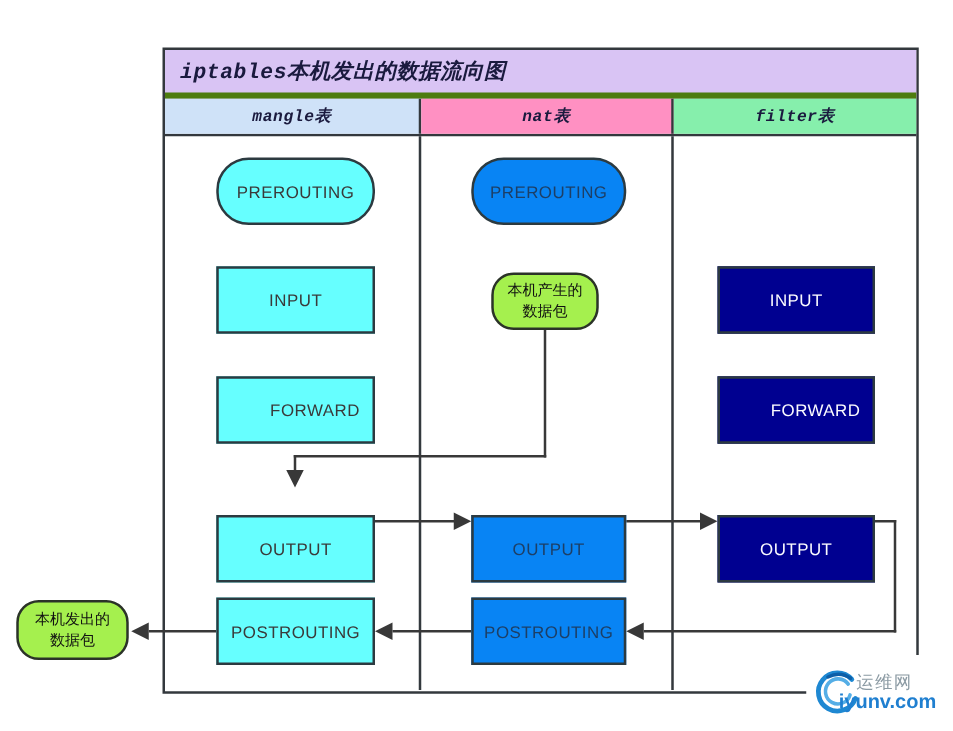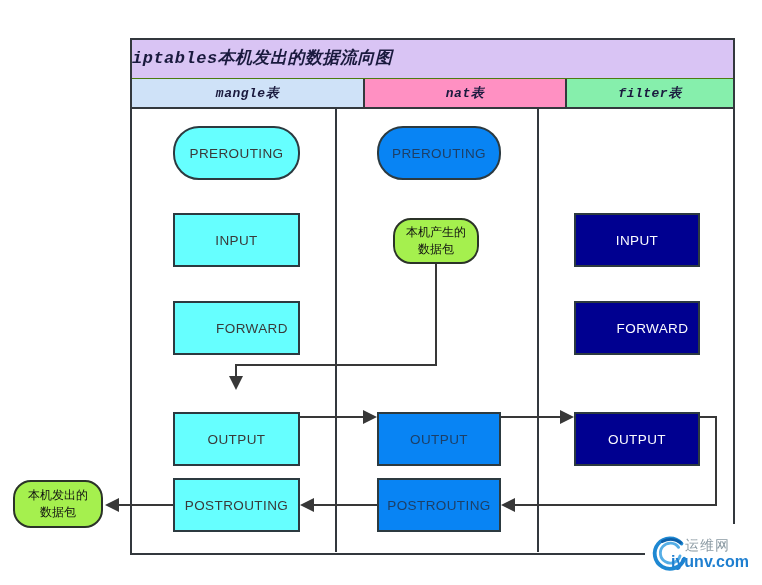--- a/index.html
+++ b/index.html
@@ -7,36 +7,36 @@
     position:relative;width:762px;height:585px;background:#ffffff;overflow:hidden;
     font-family:"Liberation Sans","DejaVu Sans",sans-serif;
   }
   
   .frame{
     position:absolute;left:130px;top:38px;width:605px;height:517px;
     border:2px solid #33383d;box-sizing:border-box;background:#ffffff;
   }
   .title-row{
     position:absolute;left:0;top:0;width:100%;height:39px;box-sizing:border-box;
-    background:#d9c4f4;border-bottom:1px solid #4d7c0f;
+    background:#d9c4f4;border-bottom:5px solid #4d7c0f;
     font-family:"Liberation Mono","DejaVu Sans Mono",monospace;
     font-style:italic;font-weight:bold;font-size:17px;color:#1a1a3e;
-    line-height:37px;padding-left:0;letter-spacing:0.5px;
+    line-height:37px;padding-left:12px;letter-spacing:0.5px;
   }
   .header-row{
     position:absolute;left:0;top:39px;width:100%;height:30px;box-sizing:border-box;
     display:flex;border-bottom:2px solid #33383d;
   }
   .hdr{
     box-sizing:border-box;height:100%;
     font-family:"Liberation Mono","DejaVu Sans Mono",monospace;
     font-style:italic;font-weight:bold;font-size:13px;color:#1a1a3e;
     display:flex;align-items:center;justify-content:center;letter-spacing:0.5px;
   }
-  .hdr-mangle{width:233px;background:#cfe2f8;border-right:2px solid #33383d;text-align:right;}
+  .hdr-mangle{width:205px;background:#cfe2f8;border-right:2px solid #33383d;text-align:right;}
   .hdr-nat{width:202px;background:#ff90c2;border-right:2px solid #33383d;}
   .hdr-filter{flex:1;background:#86efac;}
   .vsep{position:absolute;top:69px;width:2px;height:443px;background:#33383d;}
   .vsep1{left:203px;}
   .vsep2{left:405px;}
 
   
   .box{
     position:absolute;height:54px;box-sizing:border-box;border:2px solid #2c3a40;
     display:flex;align-items:center;justify-content:center;

